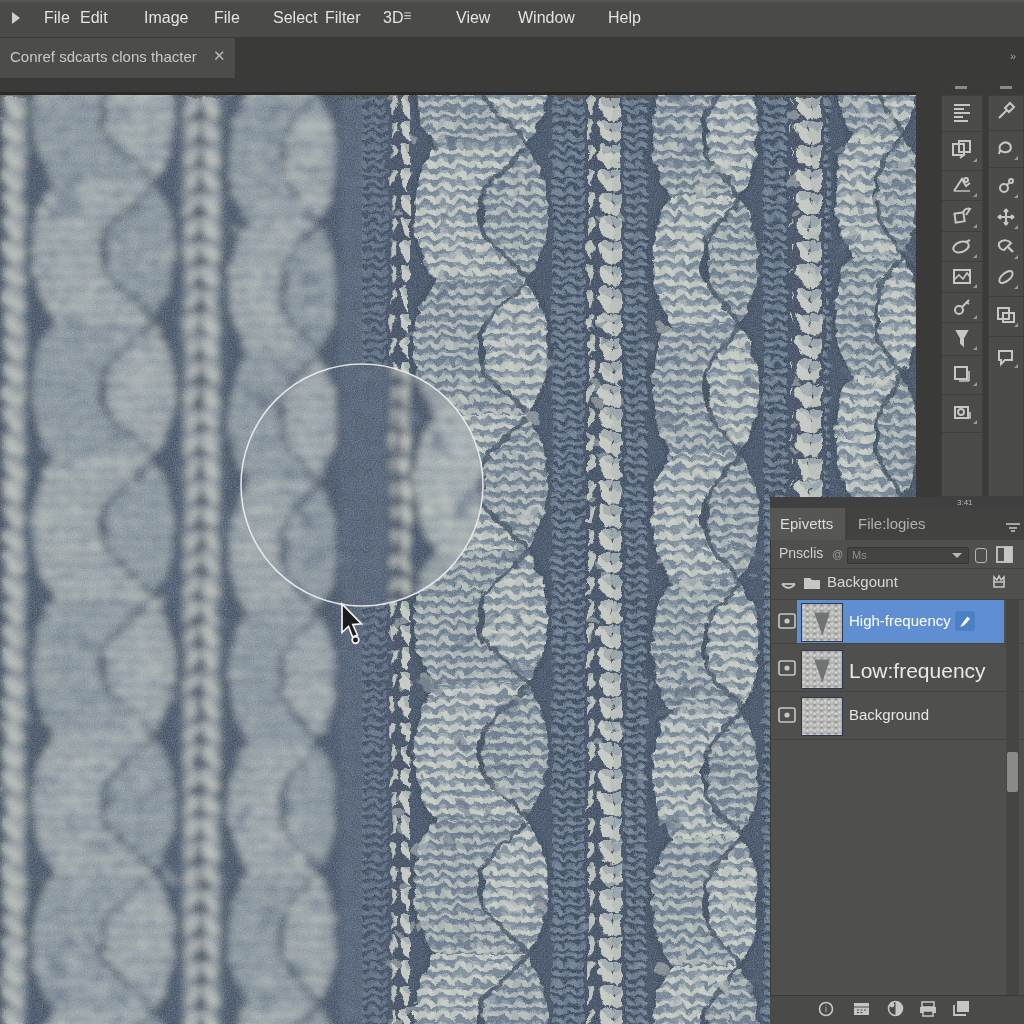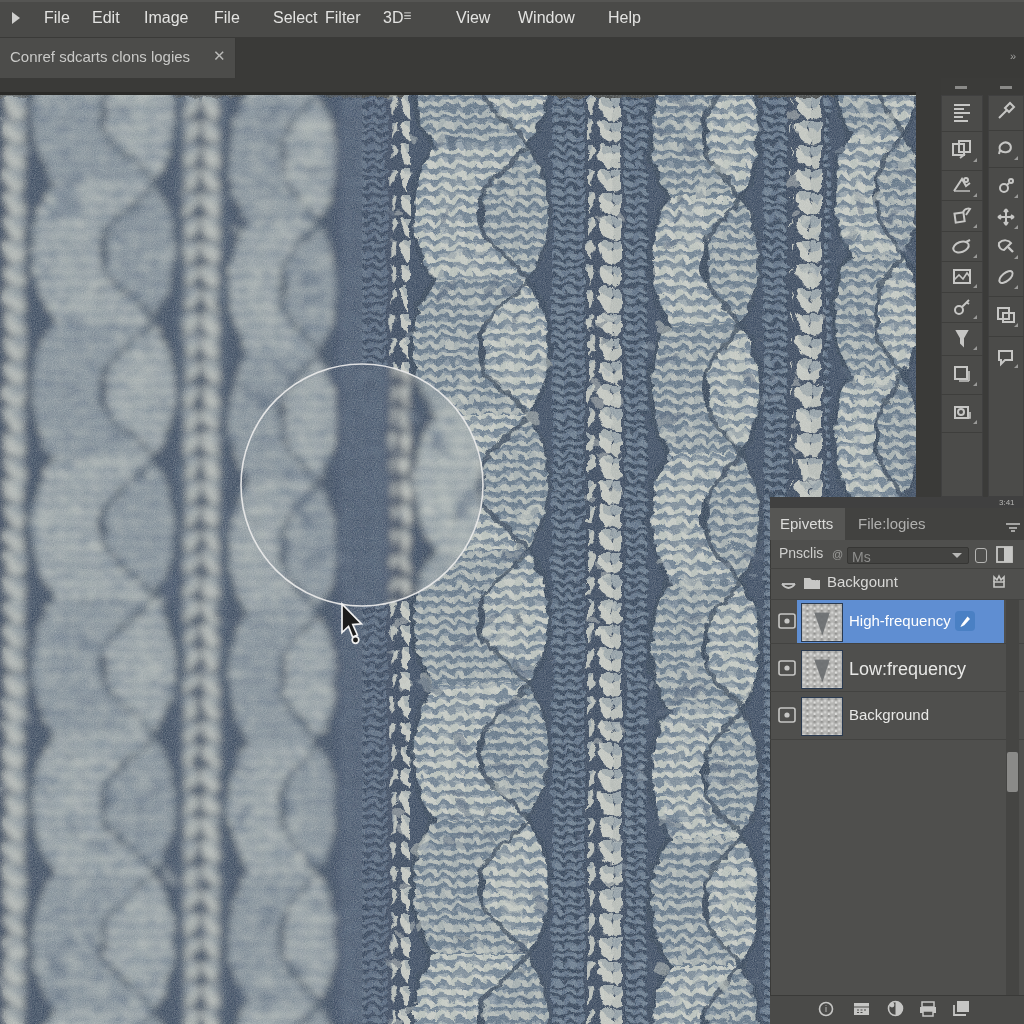--- a/index.html
+++ b/index.html
@@ -3,34 +3,34 @@
 * { margin:0; padding:0; box-sizing:border-box; }
 body { width:1024px; height:1024px; overflow:hidden; background:#3b3b39;
   font-family:"Liberation Sans", sans-serif; position:relative; }
 .abs { position:absolute; }
 </style></head><body>
 
 <div class="abs" style="left:0;top:0;width:1024px;height:38px;background:#4a4a48;border-top:2px solid #555553;border-bottom:1px solid #3a3a38"></div>
 <div class="abs" style="left:12px;top:12px;width:0;height:0;border-left:8px solid #cfcfcd;border-top:6px solid transparent;border-bottom:6px solid transparent"></div>
 <div class="abs" style="left:0;top:9px;width:948px;height:22px;color:#e3e3e1;font-size:16px">
  <span class="abs" style="left:44px">File</span>
- <span class="abs" style="left:92px">Edit</span>
+ <span class="abs" style="left:80px">Edit</span>
  <span class="abs" style="left:144px">Image</span>
  <span class="abs" style="left:214px">File</span>
  <span class="abs" style="left:273px">Select</span>
  <span class="abs" style="left:325px">Filter</span>
  <span class="abs" style="left:383px">3D<span style="font-size:9px;vertical-align:4px">☰</span></span>
  <span class="abs" style="left:456px">View</span>
  <span class="abs" style="left:518px">Window</span>
  <span class="abs" style="left:608px">Help</span>
 </div>
 
 <div class="abs" style="left:0;top:38px;width:1024px;height:40px;background:#3a3a38"></div>
 <div class="abs" style="left:0;top:38px;width:236px;height:40px;background:#4c4c4a;border-right:1px solid #383836"></div>
-<div class="abs" style="left:10px;top:48px;color:#c9c9c7;font-size:15px">Conref sdcarts clons logies</div>
+<div class="abs" style="left:10px;top:48px;color:#c9c9c7;font-size:15px">Conref sdcarts clons thacter</div>
 <div class="abs" style="left:213px;top:47px;color:#b9b9b7;font-size:15px">✕</div>
 <div class="abs" style="left:1010px;top:50px;color:#a0a09e;font-size:11px">»</div>
 
 <div class="abs" style="left:0;top:78px;width:941px;height:946px;background:#3a3a38"></div>
 <div class="abs" style="left:0;top:92px;width:916px;height:3px;background:#2a2a28"></div>
 <div class="abs" style="left:0px;top:95px;width:916px;height:929px">
 <svg width="916" height="929" viewBox="0 0 916 929" xmlns="http://www.w3.org/2000/svg">
 <defs>
 <pattern id="pp" width="14" height="9" patternUnits="userSpaceOnUse">
   <rect width="14" height="9" fill="#243148"></rect>
@@ -948,34 +948,34 @@
 <div style="position:absolute;left:1014px;top:323px;width:0;height:0;border-left:4px solid transparent;border-bottom:4px solid #9a9a98"></div>
 <div style="position:absolute;left:994px;top:344px;width:24px;height:24px"><svg width="24" height="24" viewBox="0 0 24 24" xmlns="http://www.w3.org/2000/svg">
       <g stroke="#c6c6c4" stroke-width="2" fill="none">
         <path d="M5 7h13v9H11l-4 4v-4H5z"></path>
       </g>
     </svg></div>
 <div style="position:absolute;left:1014px;top:364px;width:0;height:0;border-left:4px solid transparent;border-bottom:4px solid #9a9a98"></div>
 
 <div class="abs" style="left:770px;top:497px;width:254px;height:527px;background:#4f4f4d;border-left:1px solid #3a3a38"></div>
 <div class="abs" style="left:770px;top:497px;width:254px;height:11px;background:#404040"></div>
-<div class="abs" style="left:999px;top:498px;color:#b5b5b3;font-size:8px">3:41</div>
+<div class="abs" style="left:957px;top:498px;color:#b5b5b3;font-size:8px">3:41</div>
 
 <div class="abs" style="left:770px;top:508px;width:254px;height:32px;background:#424240"></div>
 <div class="abs" style="left:770px;top:508px;width:75px;height:32px;background:#565654"></div>
 <div class="abs" style="left:780px;top:515px;color:#dcdcda;font-size:15px">Epivetts</div>
 <div class="abs" style="left:858px;top:515px;color:#b0b0ae;font-size:15px">File:logies</div>
 <div class="abs" style="left:1004px;top:519px;width:18px;height:12px"><svg width="18" height="12" viewBox="0 0 18 12" xmlns="http://www.w3.org/2000/svg">
       <path d="M2 3h14M5 7h8M7 10h4" stroke="#c6c6c4" stroke-width="1.6"></path>
     </svg></div>
 
 <div class="abs" style="left:779px;top:545px;color:#cfcfcd;font-size:14px">Pnsclis</div>
 <div class="abs" style="left:832px;top:548px;color:#9a9a98;font-size:11px">@</div>
 <div class="abs" style="left:847px;top:547px;width:122px;height:17px;background:#434341;border:1px solid #363634;border-radius:2px"></div>
-<div class="abs" style="left:852px;top:549px;color:#8f8f8d;font-size:14px">Ms</div>
+<div class="abs" style="left:852px;top:549px;color:#8f8f8d;font-size:11px">Ms</div>
 <div class="abs" style="left:952px;top:553px;width:0;height:0;border-left:5px solid transparent;border-right:5px solid transparent;border-top:5px solid #b8b8b6"></div>
 <div class="abs" style="left:975px;top:548px;width:12px;height:15px;border:1.5px solid #b5b5b3;border-radius:3px"></div>
 <div class="abs" style="left:996px;top:546px;width:17px;height:17px"><svg width="17" height="17" viewBox="0 0 17 17" xmlns="http://www.w3.org/2000/svg">
       <rect x="1" y="1" width="15" height="15" fill="none" stroke="#c6c6c4" stroke-width="1.8"></rect>
       <rect x="8" y="1" width="8" height="15" fill="#c6c6c4"></rect>
     </svg></div>
 
 <div class="abs" style="left:770px;top:568px;width:254px;height:1px;background:#434341"></div>
 <div class="abs" style="left:780px;top:578px;width:17px;height:12px"><svg width="17" height="12" viewBox="0 0 17 12" xmlns="http://www.w3.org/2000/svg">
       <path d="M2 4 Q8.5 12 15 4" fill="none" stroke="#c6c6c4" stroke-width="1.8"></path>
@@ -1025,21 +1025,21 @@
         <pattern id="tp" width="5" height="4" patternUnits="userSpaceOnUse">
  <rect width="5" height="4" fill="#b4b4b2"></rect>
  <circle cx="1.2" cy="2" r="1" fill="#d2d2d0"></circle>
           <circle cx="3.8" cy="0.8" r="0.9" fill="#939391"></circle>
  <circle cx="3.8" cy="3.2" r="0.8" fill="#e2e2e0"></circle>
         </pattern>
       </defs>
       <rect width="28" height="26" fill="url(#tp)"></rect>
       <path d="M8.5 6 L19.5 6 L14.3 22 Z" fill="#6a6e70" opacity="0.92"></path>
     </svg></div>
-<div class="abs" style="left:849px;top:659px;color:#e8e8e6;font-size:18px">Low:frequency</div>
+<div class="abs" style="left:849px;top:659px;color:#e8e8e6;font-size:21px">Low:frequency</div>
 <div class="abs" style="left:770px;top:691px;width:254px;height:1px;background:#434341"></div>
 <div class="abs" style="left:778px;top:707px;width:18px;height:16px"><svg width="18" height="16" viewBox="0 0 18 16" xmlns="http://www.w3.org/2000/svg">
       <rect x="1" y="1" width="16" height="14" rx="2" fill="none" stroke="#c6c6c4" stroke-width="1.6"></rect>
       <circle cx="9" cy="8" r="2.6" fill="#c6c6c4"></circle>
     </svg></div>
 <div class="abs" style="left:801px;top:697px;width:42px;height:39px;border:1px solid #2a3a50;background:#b9b9b7"><svg width="40" height="37" viewBox="0 0 28 26" xmlns="http://www.w3.org/2000/svg">
       <defs>
         <pattern id="tp" width="5" height="4" patternUnits="userSpaceOnUse">
  <rect width="5" height="4" fill="#b4b4b2"></rect>
  <circle cx="1.2" cy="2" r="1" fill="#d2d2d0"></circle>

